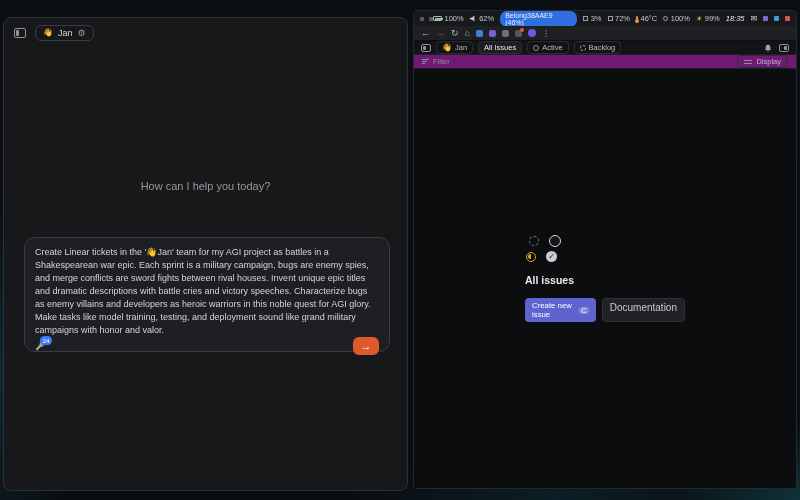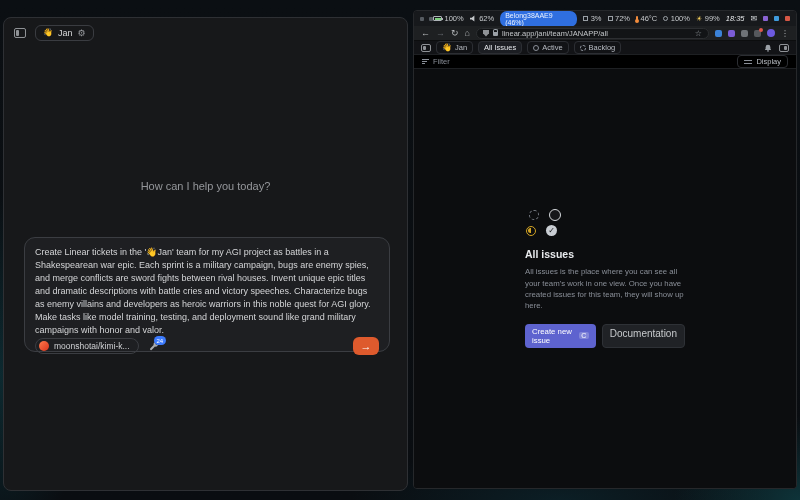--- a/index.html
+++ b/index.html
@@ -91,21 +91,21 @@
   .i-sidebar.sm { width:10px; height:8px; }
   .chip { display:flex; align-items:center; gap:3px; border:1px solid #2c2e33; border-radius:4px;
     padding:1px 5px; cursor:pointer; color:#b9bdc4; }
   .chip.active { background:#1c1e23; color:#e4e6ea; }
   .chip .ring { width:6px; height:6px; border:1px solid #8a8f98; border-radius:50%; display:inline-block; }
   .chip .ring.dashed { border-style:dashed; }
   .tabbar-right { margin-left:auto; display:flex; align-items:center; gap:7px; }
   .i-sidebar.right::before { left:auto; right:1px; }
 
   .linear-filterbar { height:14px; border-bottom:1px solid #1e2023; display:flex; align-items:center;
-    padding:0 8px; font-size:7.5px; color:#8a8f98; flex:0 0 auto; background:#000000; }
+    padding:0 8px; font-size:7.5px; color:#8a8f98; flex:0 0 auto; background:#701a75; }
   .i-filter { display:inline-flex; flex-direction:column; gap:1px; margin-right:4px; }
   .i-filter i { display:block; height:1px; background:#8a8f98; }
   .i-filter i:nth-child(1){width:7px;} .i-filter i:nth-child(2){width:5px;} .i-filter i:nth-child(3){width:3px;}
   .filter-left { display:flex; align-items:center; cursor:pointer; }
   .display-btn { margin-left:auto; display:flex; align-items:center; gap:4px; border:1px solid #2c2e33;
     border-radius:4px; padding:1px 6px; cursor:pointer; color:#b9bdc4; }
   .i-sliders { position:relative; width:8px; height:6px; display:inline-block; }
   .i-sliders::before, .i-sliders::after { content:""; position:absolute; left:0; right:0; height:1px; background:#8a8f98; }
   .i-sliders::before { top:1px; } .i-sliders::after { bottom:1px; }
 
@@ -144,24 +144,20 @@
     </div>
   </div>
 
   <div class="greeting">
     <p>How can I help you today?</p>
   </div>
 
   <div class="composer">
     <div class="composer-text">Create Linear tickets in the '👋Jan' team for my AGI project as battles in a Shakespearean war epic. Each sprint is a military campaign, bugs are enemy spies, and merge conflicts are sword fights between rival houses. Invent unique epic titles and dramatic descriptions with battle cries and victory speeches. Characterize bugs as enemy villains and developers as heroic warriors in this noble quest for AGI glory. Make tasks like model training, testing, and deployment sound like grand military campaigns with honor and valor.</div>
     <div class="composer-toolbar">
-      <div class="model-pill">
-        <span class="model-logo"></span>
-        <span>moonshotai/kimi-k...</span>
-      </div>
       <span class="tools-wrap">
         <svg width="10" height="10" viewBox="0 0 10 10">
             <path d="M7.5 1.2a2.3 2.3 0 0 0-2.9 2.9L1.2 7.5a1 1 0 0 0 1.4 1.4l3.4-3.4a2.3 2.3 0 0 0 2.9-2.9L7.4 4 6 2.6z" fill="#a9abae"></path>
           </svg>
         <span class="tools-badge">24</span>
       </span>
       <span class="spacer"></span>
       <div class="send-btn">
         <span>→</span>
       </div>
@@ -214,26 +210,20 @@
       <span class="tray blue"></span>
       <span class="tray red"></span>
     </div>
   </div>
 
   <div class="browser-toolbar">
     <span class="nav">←</span>
     <span class="nav dim">→</span>
     <span class="nav">↻</span>
     <span class="nav">⌂</span>
-    <div class="url-pill">
-      <span class="i-shield"></span>
-      <span class="i-lock"></span>
-      <span>linear.app/jani/team/JANAPP/all</span>
-      <span class="url-star">☆</span>
-    </div>
     <span class="ext blue"></span>
     <span class="ext purple"></span>
     <span class="ext gray"></span>
     <span class="ext reddot"></span>
     <span class="avatar"></span>
     <span class="menu-dots">⋮</span>
   </div>
 
   <div class="linear-tabbar">
     <span class="i-sidebar sm"></span>
@@ -284,21 +274,20 @@
           <span class="c-todo"></span>
         </div>
         <div class="sg-row sg-row2">
           <span class="c-progress"></span>
           <span class="c-done">
               <span>✓</span>
             </span>
         </div>
       </div>
       <div class="empty-title">All issues</div>
-      <div class="empty-desc">All issues is the place where you can see all your team's work in one view. Once you have created issues for this team, they will show up here.</div>
       <div class="empty-actions">
         <div class="btn-primary">
           <span>Create new issue</span>
           <span class="kbd">C</span>
         </div>
         <div class="btn-secondary">Documentation</div>
       </div>
     </div>
   </div>
 </div>

